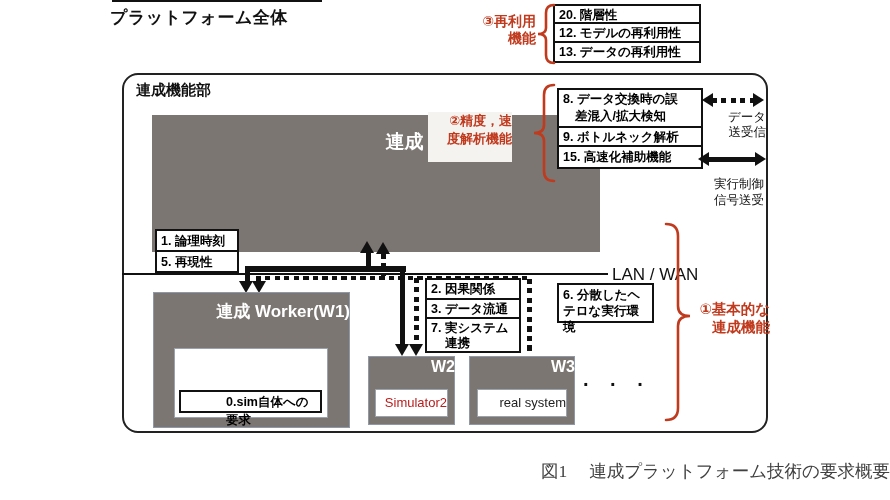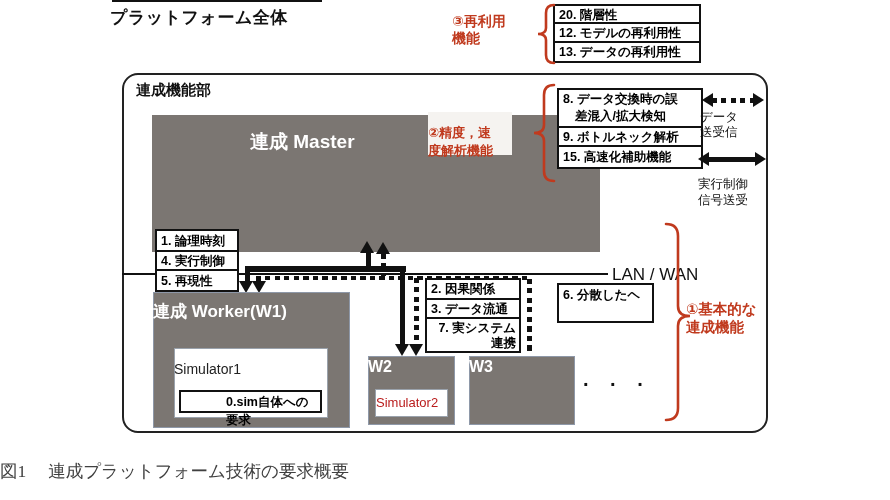--- a/index.html
+++ b/index.html
@@ -1,20 +1,20 @@
 <!DOCTYPE html>
 <html><head>
 <meta charset="utf-8">
 <style>
   html,body{margin:0;padding:0;background:#fff;}
   #canvas{position:relative;width:890px;height:500px;background:#fff;overflow:hidden;
     font-family:"Liberation Sans","DejaVu Sans",sans-serif;color:#111;}
   .abs{position:absolute;}
   .bold{font-weight:bold;}
-  .center{text-align:left;}
+  .center{text-align:right;}
   .white{color:#fff;}
   .red{color:#c03a1e;}
   .gray-fill{background:#7b7672;}
   .jbox{border:2.5px solid #111;background:#fff;font-weight:bold;font-size:12.5px;
     line-height:17px;padding:1px 3px 0 4px;box-sizing:border-box;color:#000;}
   .stack .jbox{margin-top:-2.5px;}
   .stack .jbox:first-child{margin-top:0;}
   .thin-border{border:1.5px solid #8e98a8;box-sizing:border-box;}
   .inner-white{background:#fff;border:1px solid #9aa2ac;box-sizing:border-box;}
   .dot-h{background-image:repeating-linear-gradient(90deg,#111 0 5px,transparent 5px 9.5px);}
@@ -47,21 +47,21 @@
   <svg class="abs" style="left:530px;top:3px;" width="26" height="62" viewBox="0 0 26 62">
     <path d="M24,2 Q16,2 16,10 L16,25 Q16,31 8,31 Q16,31 16,37 L16,52 Q16,60 24,60" fill="none" stroke="#c03a1e" stroke-width="2.6" stroke-linecap="round"></path>
   </svg>
 
   <div class="abs" style="left:122px;top:73px;width:646px;height:360px;border:2.5px solid #222;border-radius:16px;box-sizing:border-box;"></div>
   <div class="abs bold" style="left:136px;top:81px;font-size:15px;">連成機能部</div>
 
   <div class="abs gray-fill" style="left:152px;top:115px;width:448px;height:137px;"></div>
   <div class="abs bold white center" style="left:250px;top:129px;width:240px;font-size:19px;">連成 Master</div>
 
-  <div class="abs red bold center" style="left:428px;top:112px;width:84px;height:43px;background:#f5f3f0;font-size:13px;line-height:18px;padding-top:12px;box-sizing:border-box;">
+  <div class="abs red bold center" style="left:428px;top:112px;width:84px;height:50px;background:#f5f3f0;font-size:13px;line-height:18px;padding-top:0;box-sizing:border-box;">
     <div>②精度，速</div>
     <div>度解析機能</div>
   </div>
   <svg class="abs" style="left:526px;top:83px;" width="30" height="100" viewBox="0 0 30 100">
     <path d="M28,2 Q18,2 18,12 L18,42 Q18,50 8,50 Q18,50 18,58 L18,88 Q18,98 28,98" fill="none" stroke="#c03a1e" stroke-width="2.6" stroke-linecap="round"></path>
   </svg>
 
   <div class="abs stack" style="left:557px;top:88px;width:146px;">
     <div class="jbox" style="height:40px;">
       <div>8. データ交換時の誤</div>
@@ -106,49 +106,49 @@
   <div class="abs dot-v" style="left:256px;top:278px;width:4.5px;height:5px;"></div>
   <div class="abs ah-down" style="left:252px;top:281px;"></div>
   <div class="abs dot-v" style="left:381px;top:254px;width:4.5px;height:22px;"></div>
   <div class="abs ah-up" style="left:376px;top:242px;"></div>
   <div class="abs dot-v" style="left:414px;top:278px;width:4.5px;height:67px;"></div>
   <div class="abs ah-down" style="left:409px;top:344px;"></div>
   <div class="abs dot-v" style="left:527px;top:279px;width:4.5px;height:73px;"></div>
 
   <div class="abs stack" style="left:155px;top:229px;width:84px;">
     <div class="jbox" style="height:23px;line-height:18px;">1. 論理時刻</div>
-    <div class="jbox" style="height:22px;">4. 実行制御</div>
     <div class="jbox" style="height:23px;line-height:18px;">5. 再現性</div>
   </div>
 
   <div class="abs gray-fill thin-border" style="left:153px;top:292px;width:197px;height:136px;"></div>
   <div class="abs bold white center" style="left:153px;top:300px;width:197px;font-size:17px;">連成 Worker(W1)</div>
   <div class="abs inner-white" style="left:174px;top:348px;width:154px;height:70px;"></div>
-  <div class="abs center" style="left:174px;top:361px;width:154px;font-size:14px;color:#222;">Simulator1</div>
   <div class="abs jbox" style="left:179px;top:390px;width:143px;height:23px;line-height:18px;padding-left:45px;">0.sim自体への要求</div>
 
   <div class="abs stack" style="left:425px;top:278px;width:96px;">
     <div class="jbox" style="height:22px;">2. 因果関係</div>
     <div class="jbox" style="height:22px;">3. データ流通</div>
-    <div class="jbox" style="height:36px;line-height:15px;padding-top:2px;text-align:right;">
+    <div class="jbox" style="height:36px;line-height:15px;padding-top:2px;">
       <div>7. 実システム</div>
       <div style="padding-left:14px;">連携</div>
     </div>
   </div>
 
   <div class="abs jbox" style="left:557px;top:283px;width:97px;height:40px;line-height:16px;padding-top:2px;">
     <div>6. 分散したヘ</div>
+    <div>テロな実行環境</div>
   </div>
 
   <div class="abs gray-fill thin-border" style="left:368px;top:356px;width:87px;height:69px;"></div>
   <div class="abs bold white center" style="left:368px;top:358px;width:87px;font-size:16px;">W2</div>
   <div class="abs inner-white center" style="left:375px;top:389px;width:73px;height:28px;font-size:13px;line-height:26px;color:#b91c1c;">Simulator2</div>
 
   <div class="abs gray-fill thin-border" style="left:469px;top:356px;width:106px;height:69px;"></div>
   <div class="abs bold white center" style="left:469px;top:358px;width:106px;font-size:16px;">W3</div>
+  <div class="abs inner-white center" style="left:477px;top:389px;width:90px;height:28px;font-size:13px;line-height:26px;color:#222;">real system</div>
 
   <div class="abs bold" style="left:583px;top:368px;font-size:20px;letter-spacing:8px;">. . .</div>
 
   <svg class="abs" style="left:664px;top:222px;" width="30" height="200" viewBox="0 0 30 200">
     <path d="M2,2 Q14,2 14,14 L14,84 Q14,94 26,94 Q14,94 14,104 L14,186 Q14,198 2,198" fill="none" stroke="#c03a1e" stroke-width="2.6" stroke-linecap="round"></path>
   </svg>
   <div class="abs red bold center" style="left:686px;top:300px;width:84px;font-size:14.5px;line-height:18px;">
     <div>①基本的な</div>
     <div>連成機能</div>
   </div>

